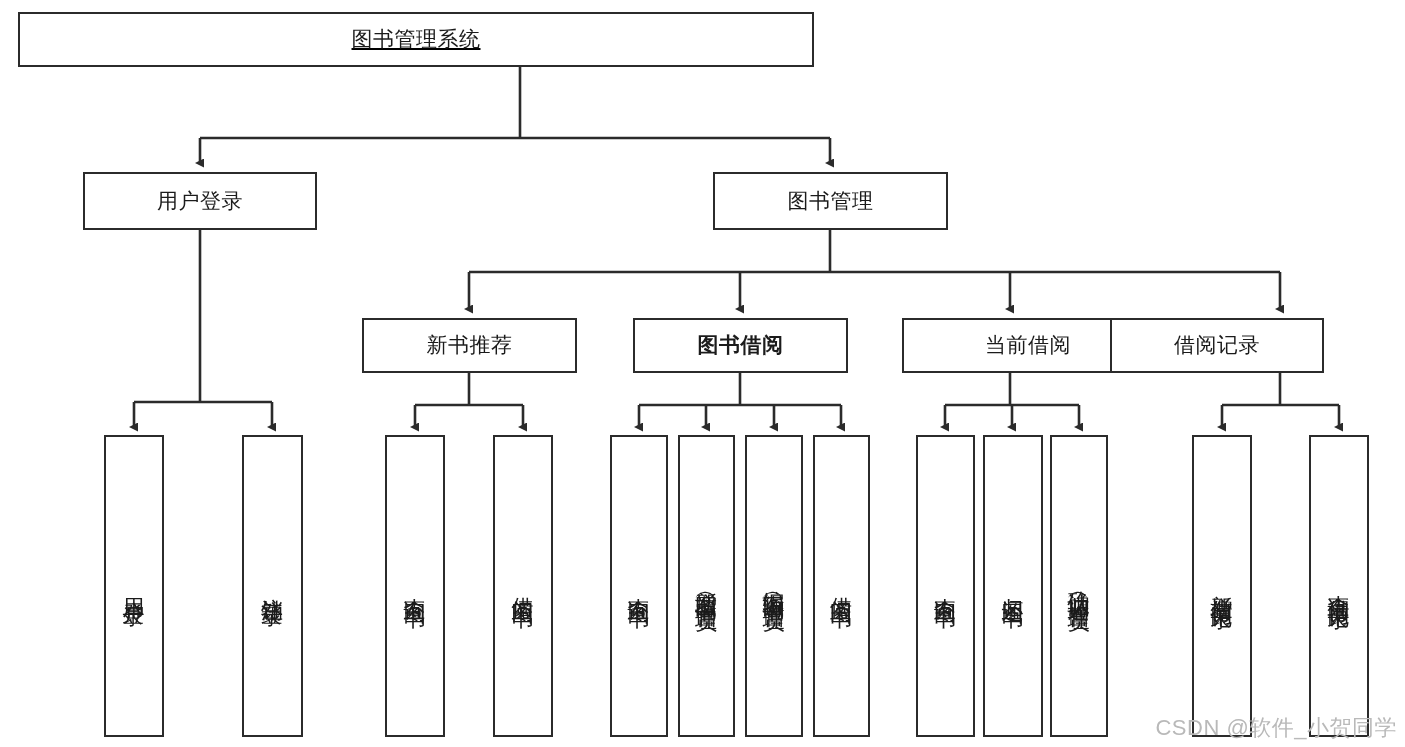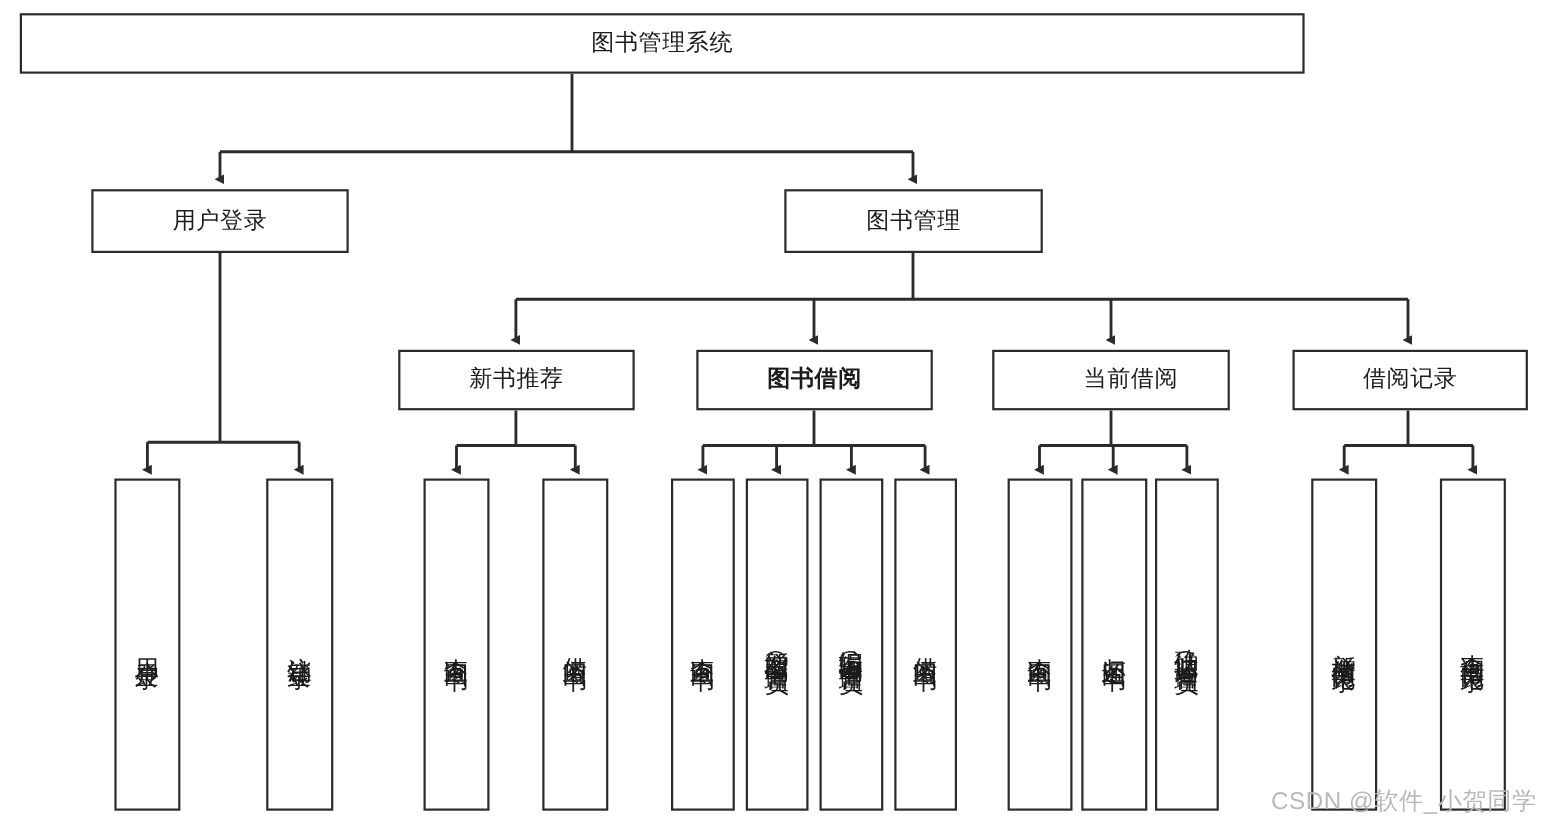--- a/index.html
+++ b/index.html
@@ -109,41 +109,41 @@
       <path d="M1012,405 L1012,427" marker-end="url(#arrow)"></path>
       <path d="M1079,405 L1079,427" marker-end="url(#arrow)"></path>
 
       <path d="M1280,373 L1280,405"></path>
       <path d="M1222,405 L1339,405"></path>
       <path d="M1222,405 L1222,427" marker-end="url(#arrow)"></path>
       <path d="M1339,405 L1339,427" marker-end="url(#arrow)"></path>
     </g>
   </svg>
 
-  <div class="node" style="left:18px;top:12px;width:1168px;height:55px;">
+  <div class="node" style="left:18px;top:12px;width:796px;height:55px;text-decoration:underline;">
     <span class="label">图书管理系统</span>
   </div>
 
   <div class="node" style="left:83px;top:172px;width:234px;height:58px;">
     <span class="label">用户登录</span>
   </div>
   <div class="node" style="left:713px;top:172px;width:235px;height:58px;">
     <span class="label">图书管理</span>
   </div>
 
   <div class="node" style="left:362px;top:318px;width:215px;height:55px;">
     <span class="label">新书推荐</span>
   </div>
   <div class="node" style="left:633px;top:318px;width:215px;height:55px;font-weight:bold;">
     <span class="label">图书借阅</span>
   </div>
   <div class="node" style="left:902px;top:318px;width:216px;height:55px;padding-left:36px;">
     <span class="label">当前借阅</span>
   </div>
-  <div class="node" style="left:1175px;top:318px;width:214px;height:55px;">
+  <div class="node" style="left:1110px;top:318px;width:214px;height:55px;">
     <span class="label">借阅记录</span>
   </div>
 
   <div class="node vertical" style="left:104px;top:435px;width:60px;height:302px;">
     <span class="label">用户登录</span>
   </div>
   <div class="node vertical" style="left:242px;top:435px;width:61px;height:302px;">
     <span class="label">注销登录</span>
   </div>
 

